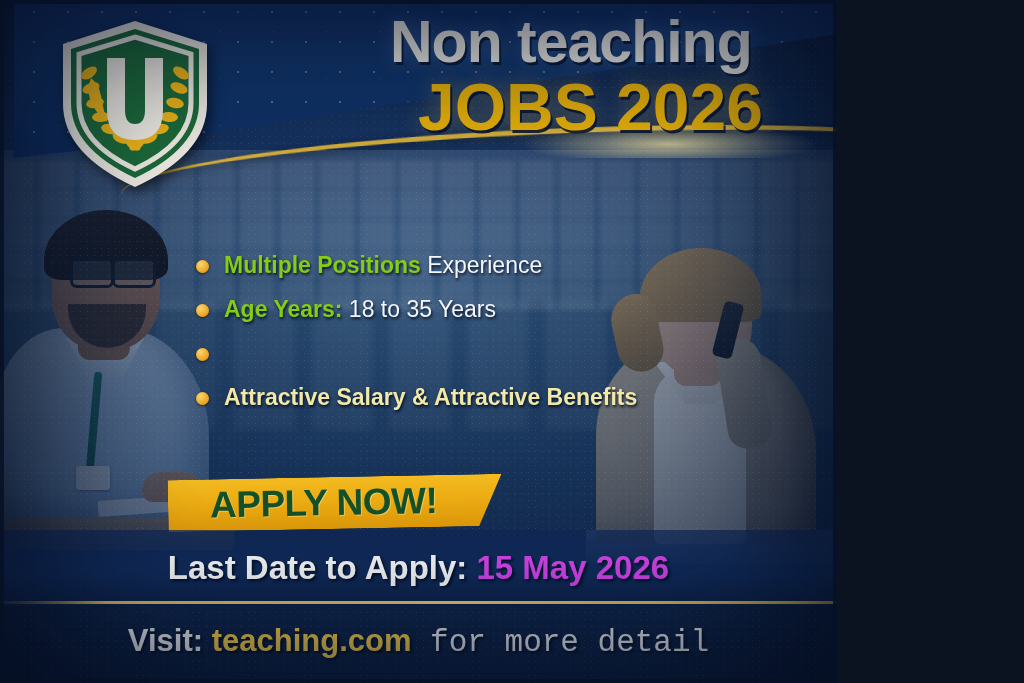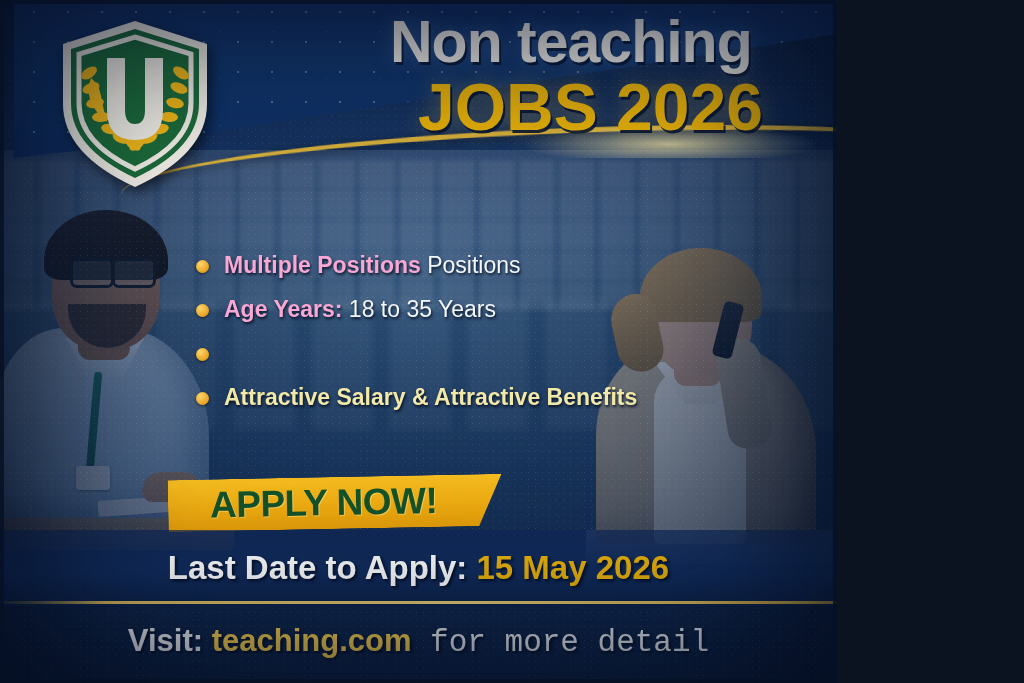--- a/index.html
+++ b/index.html
@@ -461,21 +461,21 @@
   }
   .bullet-text {
     font-size: 23px;
     line-height: 1.18;
     color: #f3f6fa;
     text-shadow: 1px 2px 3px rgba(4,14,34,.92);
     white-space: nowrap;
   }
   .bullet-text .strong {
     font-weight: 700;
-    color: #f9a8d4;
+    color: #84cc16;
   }
   .bullet-text.accent {
     font-weight: 700;
     color: #f2e9a8;
     text-shadow: 1px 2px 3px rgba(4,14,34,.95);
   }
 
   
   .apply-btn {
     position: absolute;
@@ -505,21 +505,21 @@
   }
   .last-date {
     position: absolute;
     left: 0; right: 0; top: 549px;
     text-align: center;
     font-size: 33px;
     font-weight: 700;
     white-space: nowrap;
   }
   .last-date .white { color: #ffffff; text-shadow: 2px 2px 3px rgba(4,14,34,.95); }
-  .last-date .gold  { color: #eab308; text-shadow: 2px 2px 3px rgba(4,14,34,.95); }
+  .last-date .gold  { color: #d946ef; text-shadow: 2px 2px 3px rgba(4,14,34,.95); }
 
   .divider-gold {
     position: absolute;
     left: 4px; top: 601px;
     width: 1016px; height: 3px;
     background: linear-gradient(90deg, rgba(214,174,60,.15) 0%, #e6c25a 10%, #f3d675 45%, #d9b444 78%, rgba(200,160,55,0) 100%);
   }
 
   .visit-line {
     position: absolute;
@@ -635,21 +635,21 @@
     </g>
 
     <path d="M52 40 L52 92 Q52 122 80 122 Q108 122 108 92 L108 40 L90 40 L90 92
              Q90 106 80 106 Q70 106 70 92 L70 40 Z" fill="#f2efe6"></path>
   </svg>
 
   <div class="bullets">
 
     <div class="bullet-row">
       <span class="bullet-dot"></span>
-      <span class="bullet-text"><span class="strong">Multiple Positions</span><span> Positions</span></span>
+      <span class="bullet-text"><span class="strong">Multiple Positions</span><span> Experience</span></span>
     </div>
 
 
     <div class="bullet-row">
       <span class="bullet-dot"></span>
       <span class="bullet-text"><span class="strong">Age Years:</span><span> 18 to 35 Years</span></span>
     </div>
 
     <div class="bullet-row">
       <span class="bullet-dot"></span>

